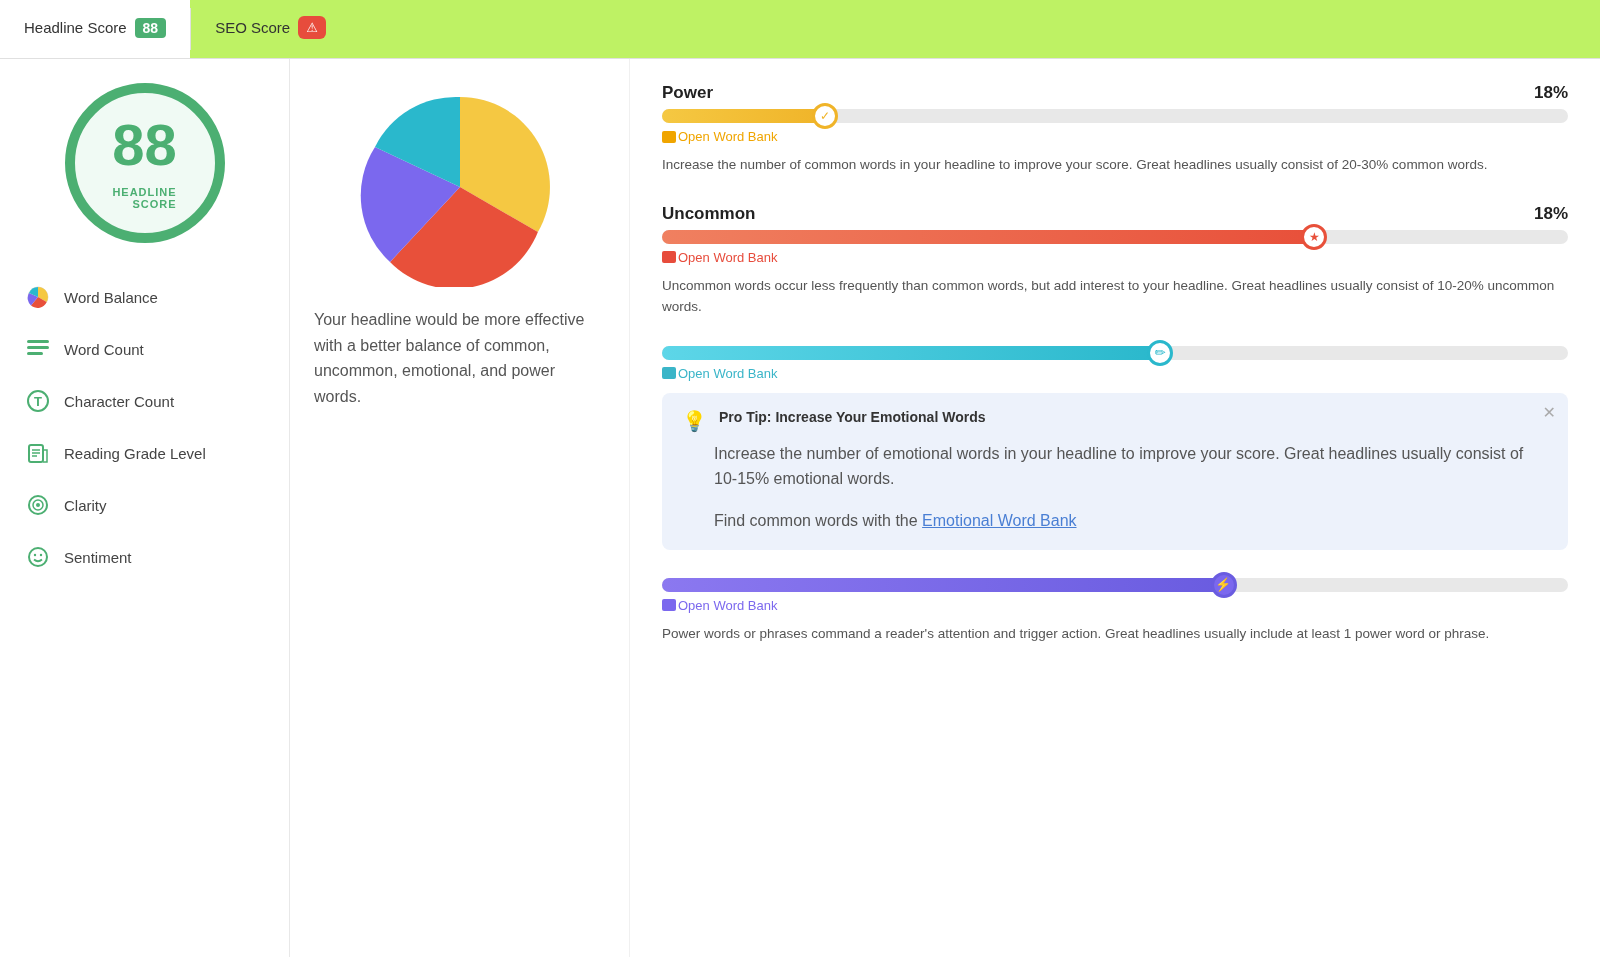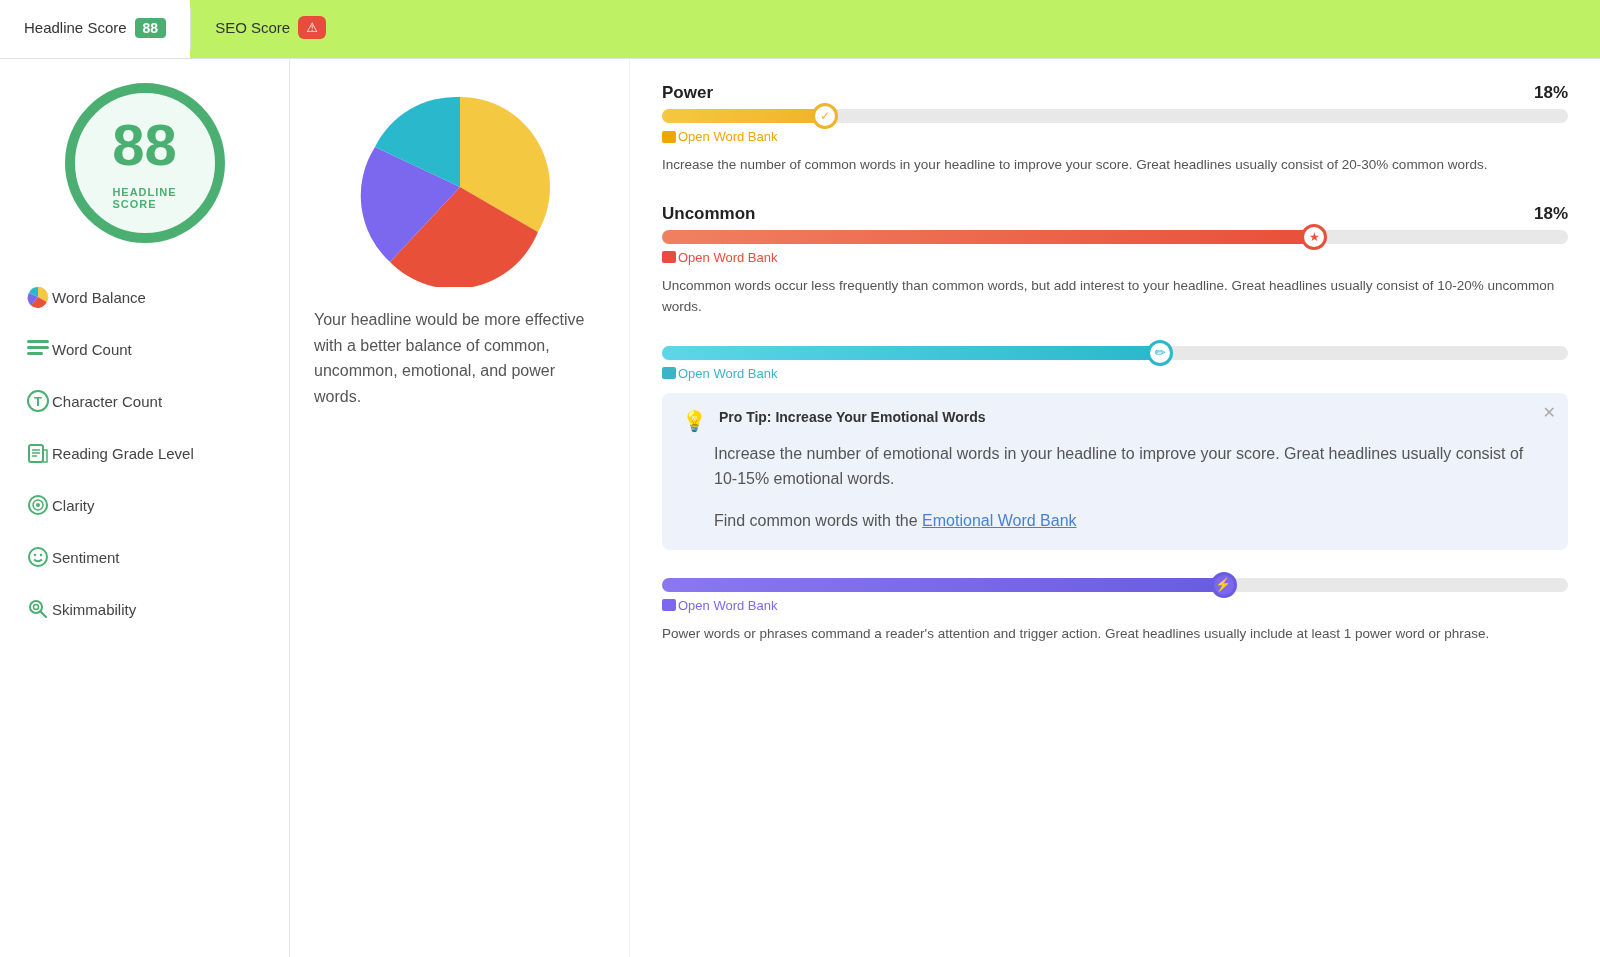--- a/index.html
+++ b/index.html
@@ -13,23 +13,23 @@
     .tab-alert-badge { background: #e74c3c; color: #fff; border-radius: 6px; padding: 4px 8px; font-size: 13px; }
 
     
     .main { display: flex; height: calc(957px - 57px); }
 
     
     .sidebar { width: 290px; border-right: 1px solid #e8e8e8; padding: 24px 0; flex-shrink: 0; overflow-y: auto; }
     .score-circle-container { display: flex; justify-content: center; margin-bottom: 28px; }
     .score-circle { width: 160px; height: 160px; border-radius: 50%; border: 10px solid #4caf72; display: flex; flex-direction: column; align-items: center; justify-content: center; background: #f0faf4; position: relative; }
     .score-number { font-size: 58px; font-weight: 700; color: #4caf72; line-height: 1; }
-    .score-label { font-size: 11px; font-weight: 700; color: #4caf72; letter-spacing: 1px; text-align: left; margin-top: 12px; }
-
-    .sidebar-item { display: flex; align-items: center; gap: 0; padding: 12px 24px; cursor: pointer; color: #444; font-size: 15px; }
+    .score-label { font-size: 11px; font-weight: 700; color: #4caf72; letter-spacing: 1px; text-align: right; margin-top: 12px; }
+
+    .sidebar-item { display: flex; align-items: center; gap: 12px; padding: 12px 24px; cursor: pointer; color: #444; font-size: 15px; }
     .sidebar-icon { width: 28px; height: 28px; display: flex; align-items: center; justify-content: center; flex-shrink: 0; }
 
     
     .content { flex: 1; display: flex; overflow-y: auto; }
 
     
     .left-panel { width: 340px; flex-shrink: 0; padding: 28px 24px; border-right: 1px solid #f0f0f0; }
     .pie-container { margin-bottom: 20px; display: flex; justify-content: center; }
     .description-text { font-size: 16px; color: #555; line-height: 1.6; }
 
@@ -171,30 +171,20 @@
         <svg width="22" height="22" viewBox="0 0 22 22">
           <circle cx="11" cy="11" r="9" fill="none" stroke="#4caf72" stroke-width="2"></circle>
           <circle cx="8" cy="9" r="1.2" fill="#4caf72"></circle>
           <circle cx="14" cy="9" r="1.2" fill="#4caf72"></circle>
           <path d="M7,13.5 Q11,17 15,13.5" fill="none" stroke="#4caf72" stroke-width="1.8"></path>
         </svg>
       </div>
       <span>Sentiment</span>
     </div>
 
-    <div class="sidebar-item">
-      <div class="sidebar-icon">
-        <svg width="22" height="22" viewBox="0 0 22 22">
-          <circle cx="9" cy="9" r="6" fill="none" stroke="#4caf72" stroke-width="2"></circle>
-          <line x1="13.5" y1="13.5" x2="19" y2="19" stroke="#4caf72" stroke-width="2.2" stroke-linecap="round"></line>
-          <circle cx="9" cy="9" r="2.5" fill="none" stroke="#4caf72" stroke-width="1.5"></circle>
-        </svg>
-      </div>
-      <span>Skimmability</span>
-    </div>
   </div>
 
   <div class="content">
 
     <div class="left-panel">
       <div class="pie-container">
         <svg class="pie-svg" viewBox="0 0 200 200">
           <circle cx="100" cy="100" r="90" fill="#f5f5f5"></circle>
 
           <path d="M100,100 L100,10 A90,90 0 0,1 177.9,145 Z" fill="#f5c842"></path>

